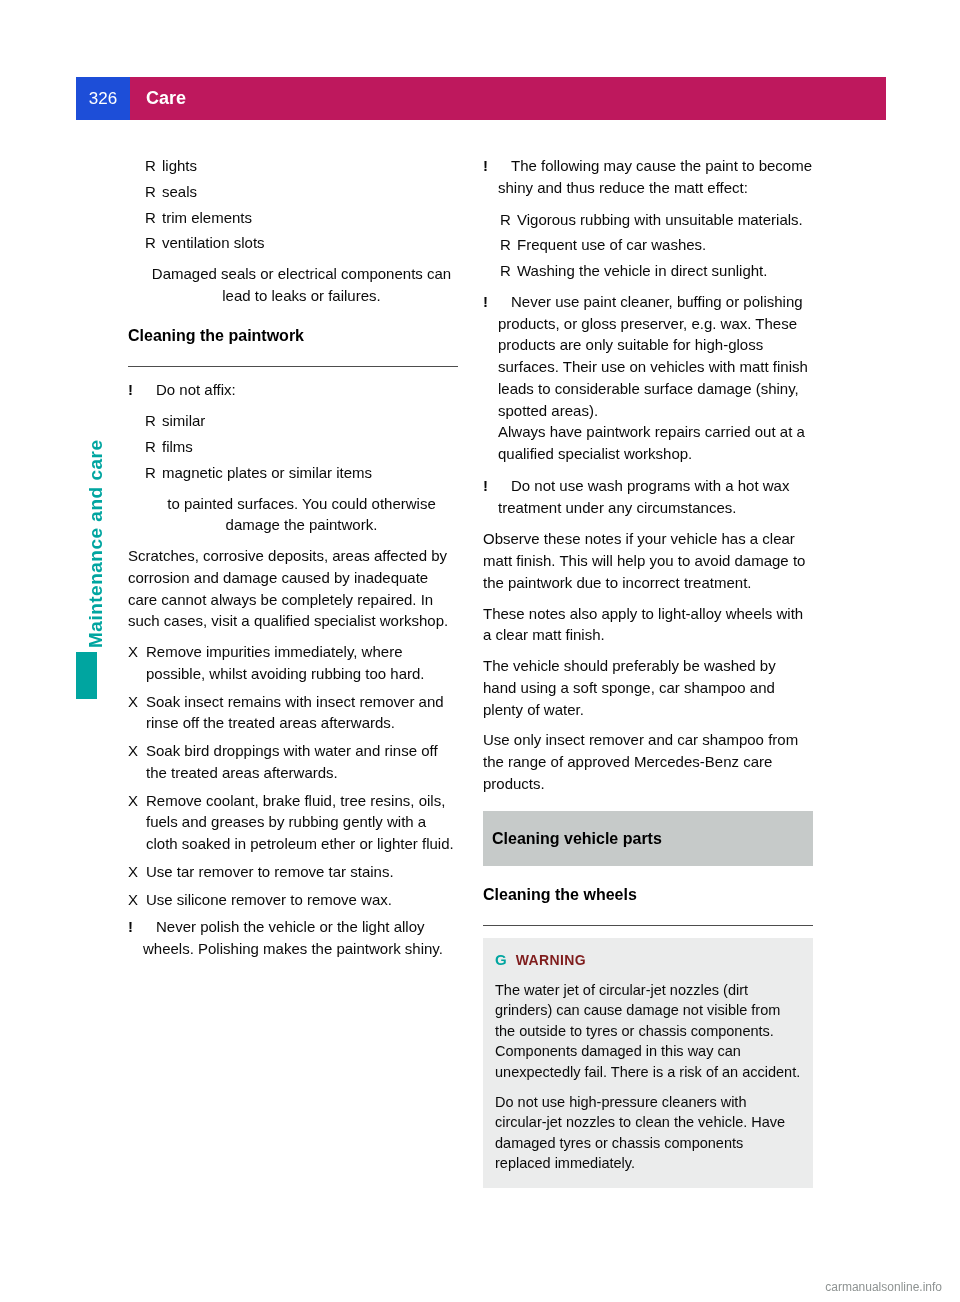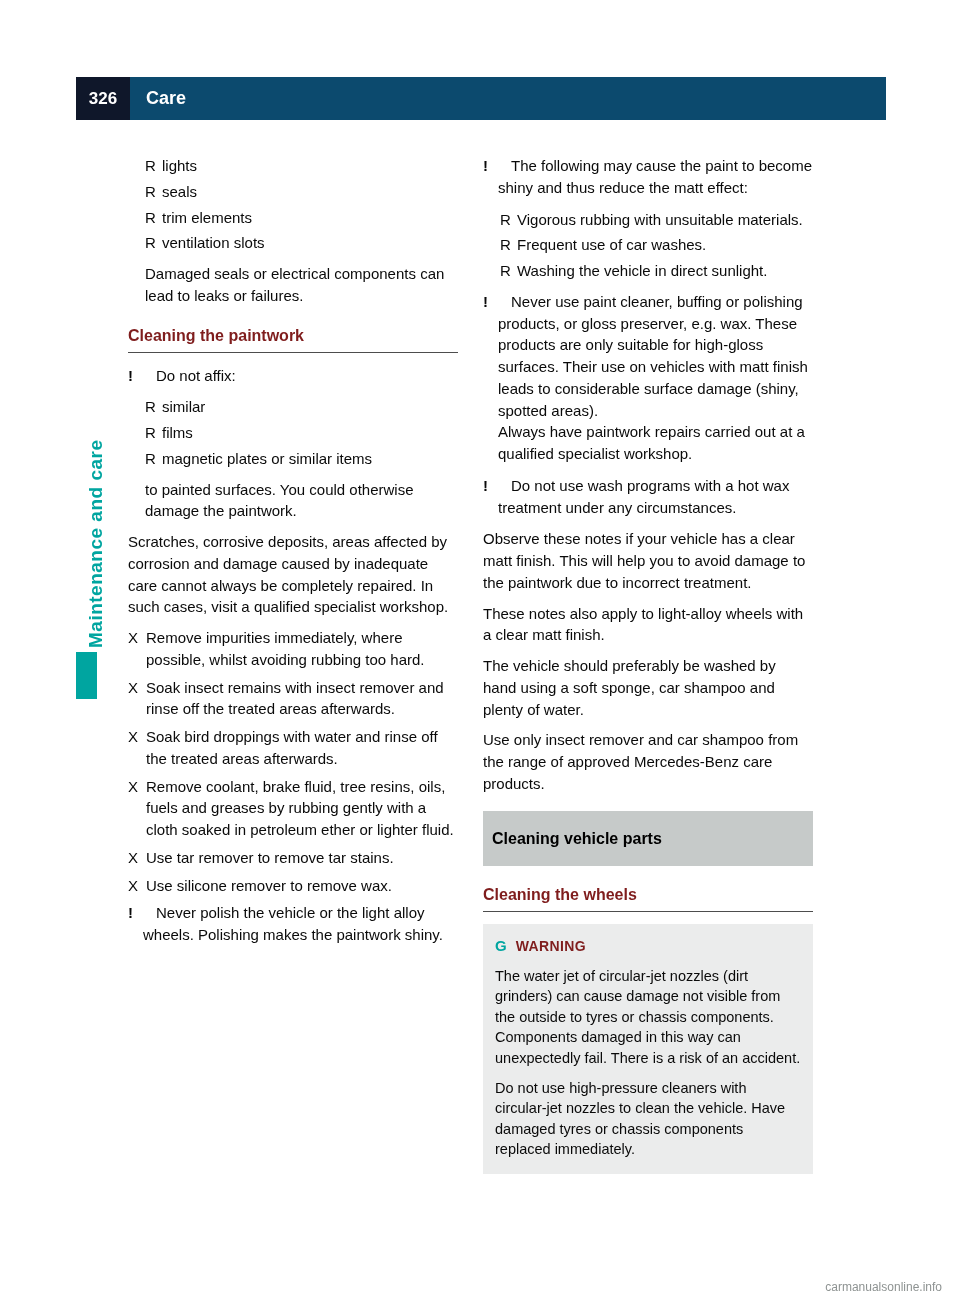--- a/index.html
+++ b/index.html
@@ -8,50 +8,50 @@
     width: 960px; height: 1302px;
     font-family: "Liberation Sans", sans-serif;
     color: #0a0a0a;
     position: relative;
   }
   .page { position: relative; width: 960px; height: 1302px; background: #fff; overflow: hidden; }
 
   
   .topbar { position: absolute; top: 77px; left: 76px; width: 810px; height: 43px; display: flex; }
   .pagenum-box {
-    width: 54px; background: #0f172a; color: #fff;
+    width: 54px; background: #1d4ed8; color: #fff;
     display: flex; align-items: center; justify-content: center;
-    font-weight: 700; font-size: 17px;
+    font-weight: 400; font-size: 17px;
   }
   .chapter-bar {
-    flex: 1; background: #0c4a6e; color: #fff;
+    flex: 1; background: #be185d; color: #fff;
     display: flex; align-items: center; padding-left: 16px;
     font-weight: 700; font-size: 18px;
   }
 
   
   .side-label {
     position: absolute; left: 85px; top: 392px; height: 256px;
     writing-mode: vertical-rl; transform: rotate(180deg);
     color: #00a5a0; font-weight: 700; font-size: 19px; letter-spacing: 0.5px;
     white-space: nowrap;
   }
   .side-tab { position: absolute; left: 76px; top: 652px; width: 21px; height: 47px; background: #00a5a0; }
 
   
   .col { position: absolute; top: 155px; width: 330px; font-size: 15px; line-height: 1.45; }
   .col-left  { left: 128px; }
   .col-right { left: 483px; }
 
   .para { margin-bottom: 9px; }
-  .para.indent { padding-left: 17px; }
+  .para.indent { padding-left: 17px; text-align: center; }
 
   .heading {
-    font-size: 16px; font-weight: 700; color: #7f1d1d;
-    border-bottom: 1px solid #4d4d4d; padding-bottom: 5px;
+    font-size: 16px; font-weight: 700; color: #000000;
+    border-bottom: 1px solid #4d4d4d; padding-bottom: 19px;
     margin: 17px 0 12px 0;
   }
 
   ul.bullet-list { list-style: none; padding-left: 17px; margin: 0 0 9px 0; }
   .bullet-item { position: relative; padding-left: 17px; margin-bottom: 4px; }
   .bullet-item .marker { position: absolute; left: 0; top: 0; }
 
   .steps { margin-bottom: 2px; }
   .step-item { position: relative; padding-left: 18px; margin-bottom: 6px; }
   .step-item .marker { position: absolute; left: 0; top: 0; }

